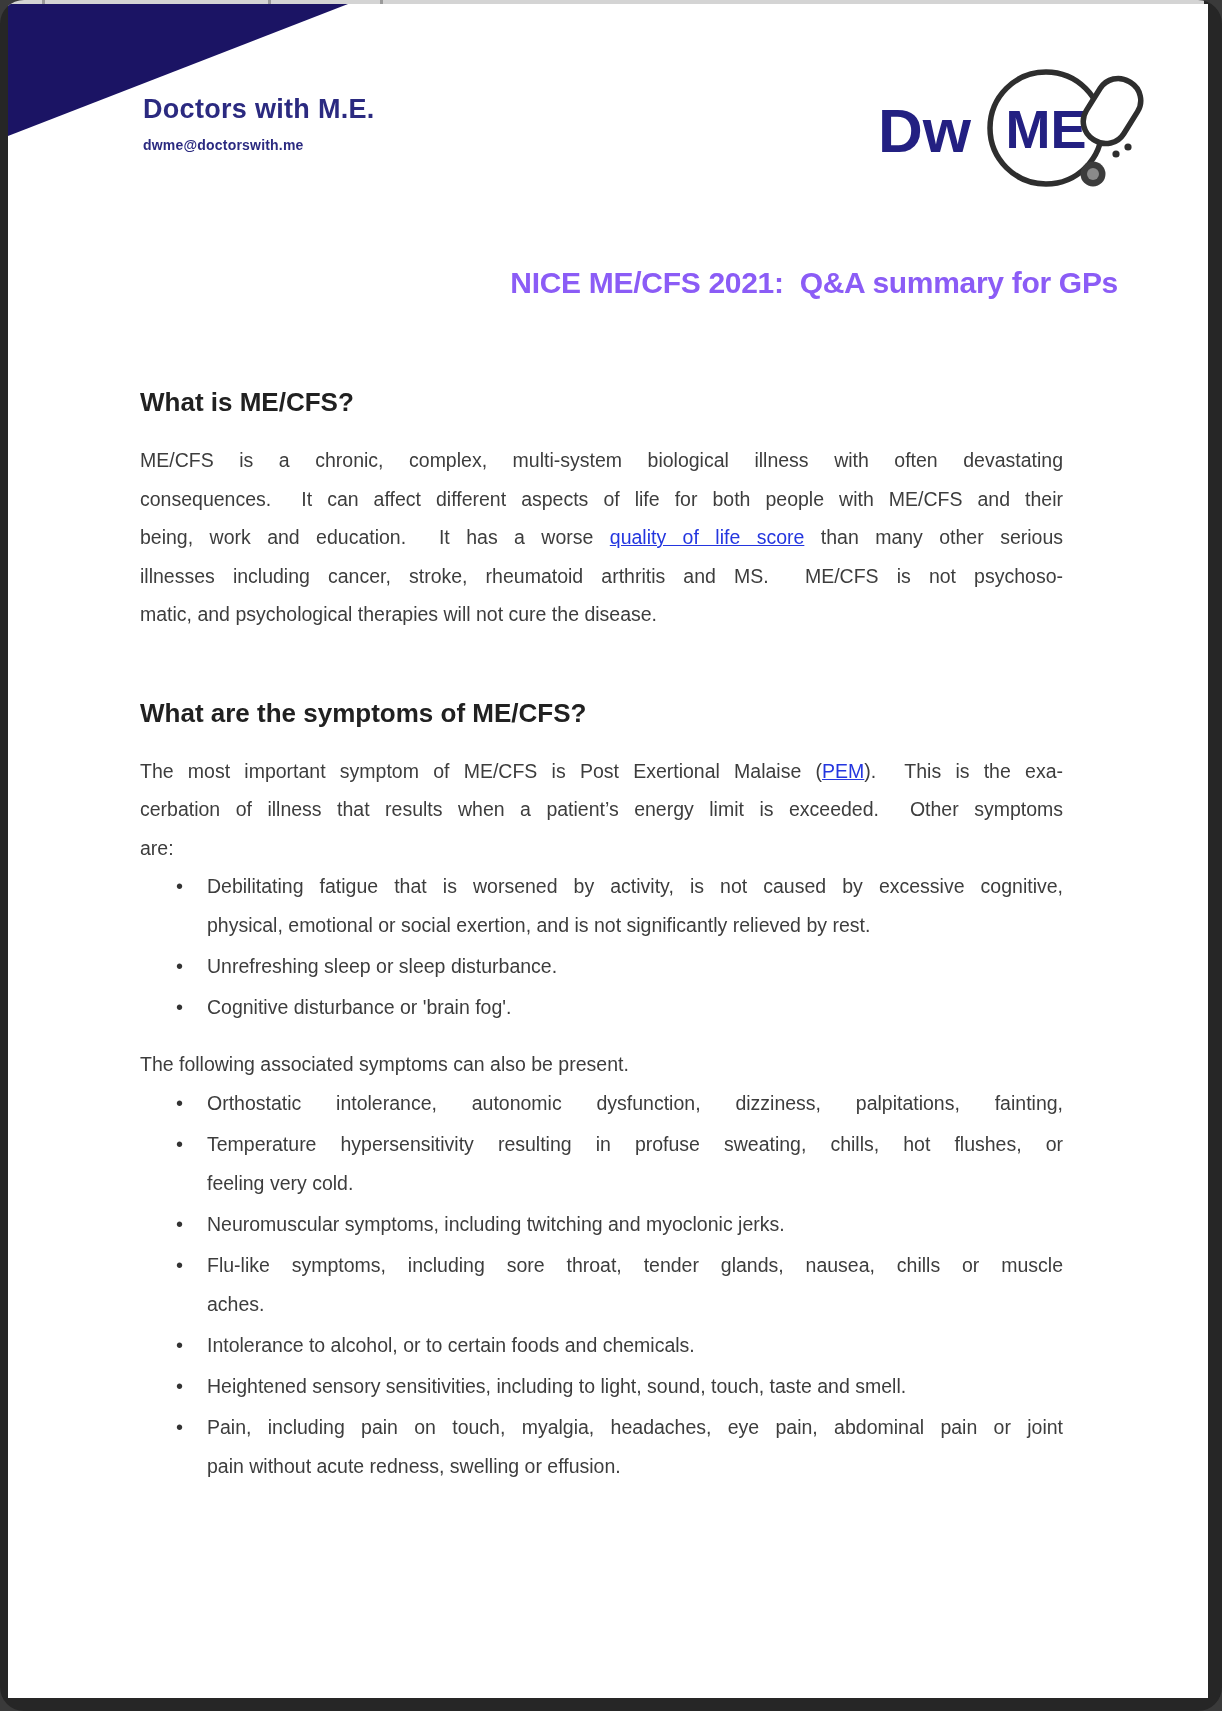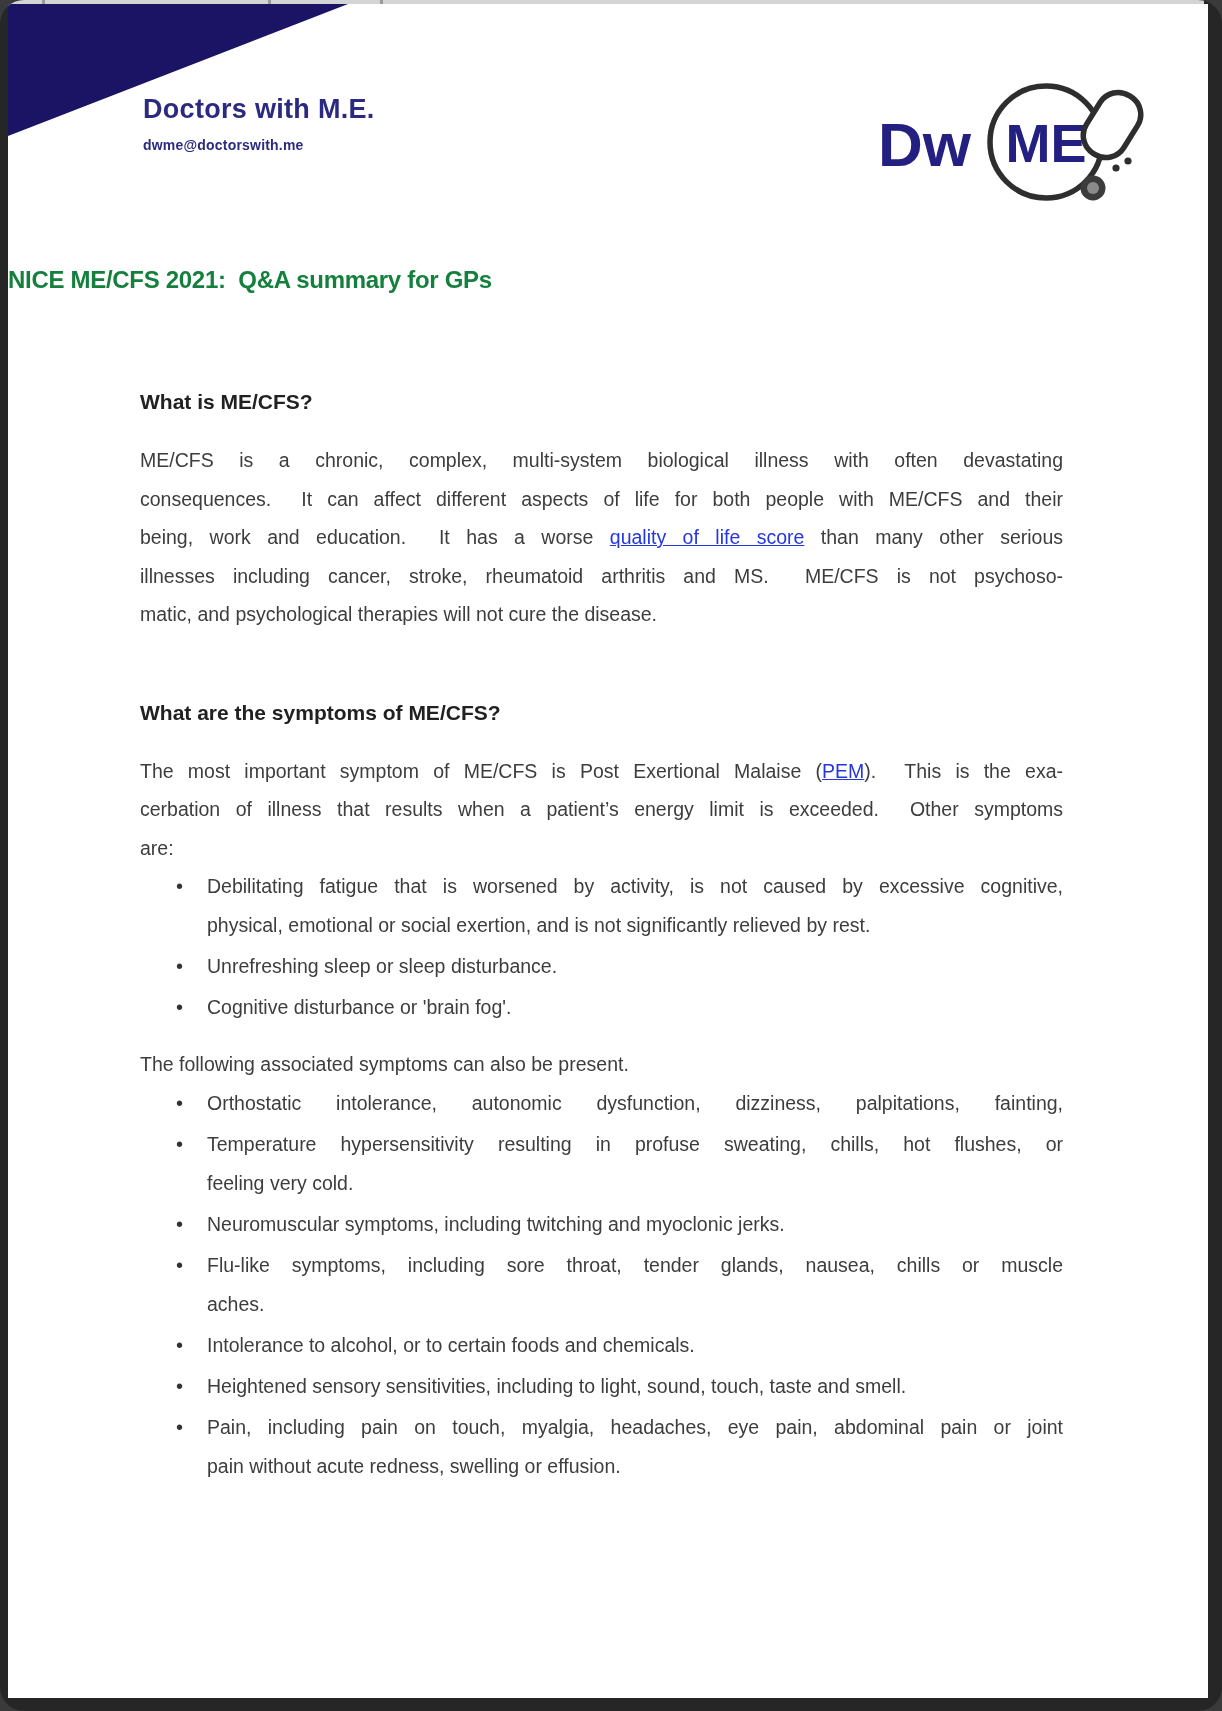--- a/index.html
+++ b/index.html
@@ -17,28 +17,28 @@
   }
   
   .corner-banner {
     position:absolute; left:0; top:0; width:0; height:0;
     border-top:132px solid #1b1464;
     border-right:340px solid transparent;
   }
   .header-text { position:absolute; left:135px; top:88px; color:#2b2a80; }
   .org-name  { font-size:27px; font-weight:700; line-height:34px; letter-spacing:0.3px; }
   .org-email { font-size:14px; font-weight:700; line-height:24px; margin-top:7px; letter-spacing:0.2px; }
-  .logo-wrap { position:absolute; left:862px; top:62px; width:275px; height:145px; }
+  .logo-wrap { position:absolute; left:862px; top:48px; width:275px; height:145px; }
   .doc-title {
     position:absolute; left:0; top:262px; width:1110px;
-    text-align:left; font-size:24px; font-weight:700; color:#15803d;
+    text-align:right; font-size:30px; font-weight:700; color:#8b5cf6;
     white-space:pre; letter-spacing:-0.3px;
   }
   .content { position:absolute; left:132px; top:385px; width:923px; color:#3d3d3d; font-size:19.5px; }
-  .blk-heading { font-size:21px; font-weight:700; color:#212121; line-height:26px; margin:66px 0 26px 0; }
+  .blk-heading { font-size:26px; font-weight:700; color:#212121; line-height:26px; margin:66px 0 26px 0; }
   .blk-heading:first-child { margin-top:0; }
   .blk-para { margin:0; }
   .line { line-height:38.5px; }
   .j { text-align:justify; text-align-last:justify; }
   .blk-bullets { list-style:none; margin:0; padding:0; }
   .blk-bullets + .blk-para { margin-top:18px; }
   .bullet-item { position:relative; padding-left:67px; margin-bottom:2px; }
   .bullet { position:absolute; left:36px; top:0; line-height:39px; font-size:20px; color:#333; }
   .btext .line { line-height:39px; }
   .doc-link { color:#2436df; text-decoration:underline; cursor:pointer; }

